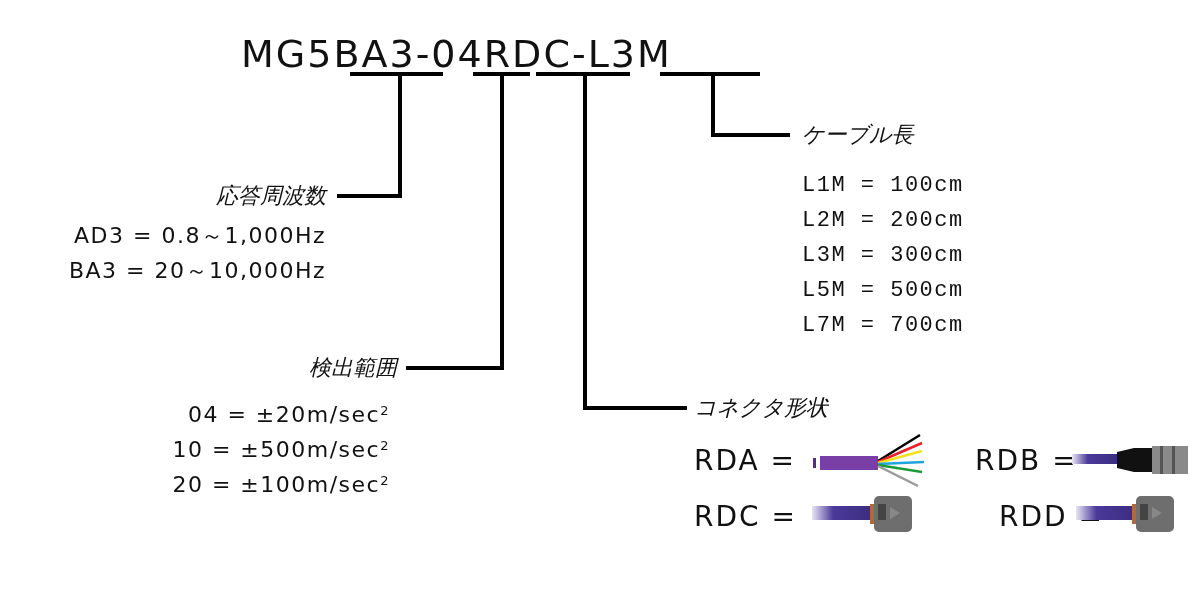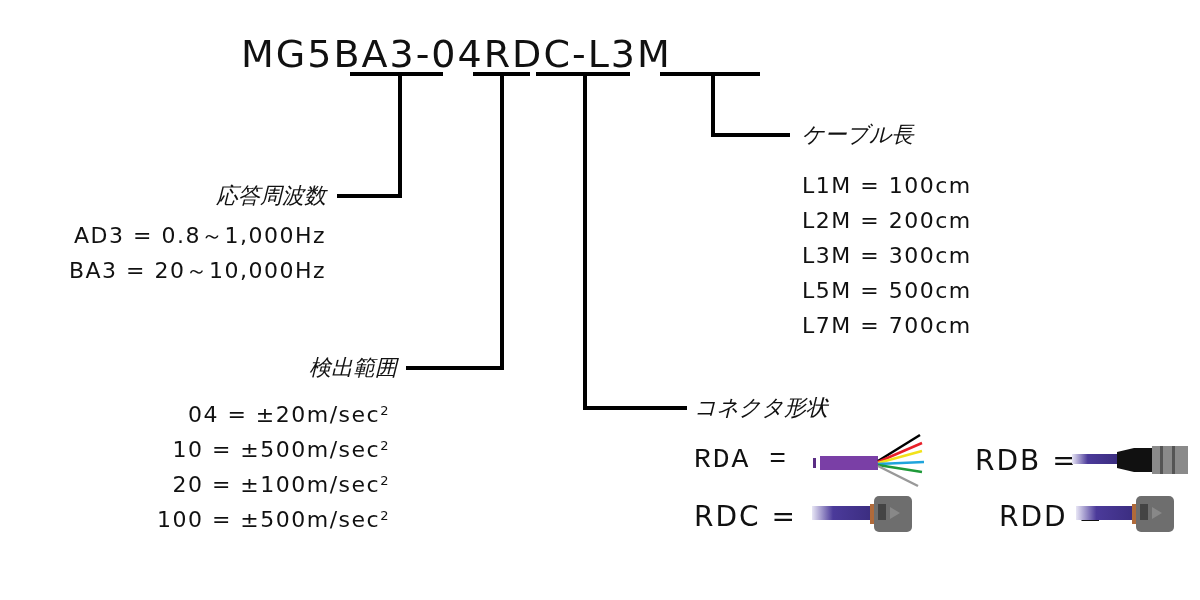--- a/index.html
+++ b/index.html
@@ -36,35 +36,34 @@
 <div class="abs val right" style="right:874px;top:218px;">
   <div>AD3 = 0.8～1,000Hz</div>
   <div>BA3 = 20～10,000Hz</div>
 </div>
 
 <div class="abs heading right" style="right:803px;top:354px;margin-left:14px;">検出範囲</div>
 <div class="abs val right" style="right:810px;top:397px;">
   <div><span>04 = ±20m/sec</span><sup>2</sup></div>
   <div><span>10 = ±500m/sec</span><sup>2</sup></div>
   <div><span>20 = ±100m/sec</span><sup>2</sup></div>
-  <div><span>100 = ±500m/sec</span><sup>2</sup></div>
 </div>
 
 <div class="abs heading" style="left:802px;top:121px;">ケーブル長</div>
-<div class="abs val" style="left:802px;top:168px;">
+<div class="abs val" style="left:802px;top:168px;font-family:Liberation Mono, monospace;">
   <div>L1M = 100cm</div>
   <div>L2M = 200cm</div>
   <div>L3M = 300cm</div>
   <div>L5M = 500cm</div>
   <div>L7M = 700cm</div>
 </div>
 
 <div class="abs heading" style="left:694px;top:394px;">コネクタ形状</div>
 
-<div class="abs" style="left:694px;top:444px;font-size:28px;letter-spacing:2px;font-family:Liberation Mono, monospace;">RDA =</div>
+<div class="abs" style="left:694px;top:444px;font-size:28px;letter-spacing:2px;">RDA =</div>
 <svg class="conn" style="left:810px;top:428px;" width="115" height="70">
   <rect x="3" y="30" width="3" height="10" fill="#5a2d84"></rect>
   <rect x="10" y="28" width="58" height="14" fill="#7a3fa6"></rect>
   <g stroke-width="2.5" fill="none">
     <line x1="68" y1="33" x2="110" y2="7" stroke="#000"></line>
     <line x1="68" y1="34" x2="112" y2="15" stroke="#e8202a"></line>
     <line x1="68" y1="35" x2="112" y2="23" stroke="#f2e21b"></line>
     <line x1="68" y1="36" x2="114" y2="34" stroke="#1fa4dc"></line>
     <line x1="68" y1="37" x2="112" y2="44" stroke="#1f9a3a"></line>
     <line x1="68" y1="38" x2="108" y2="58" stroke="#999"></line>

